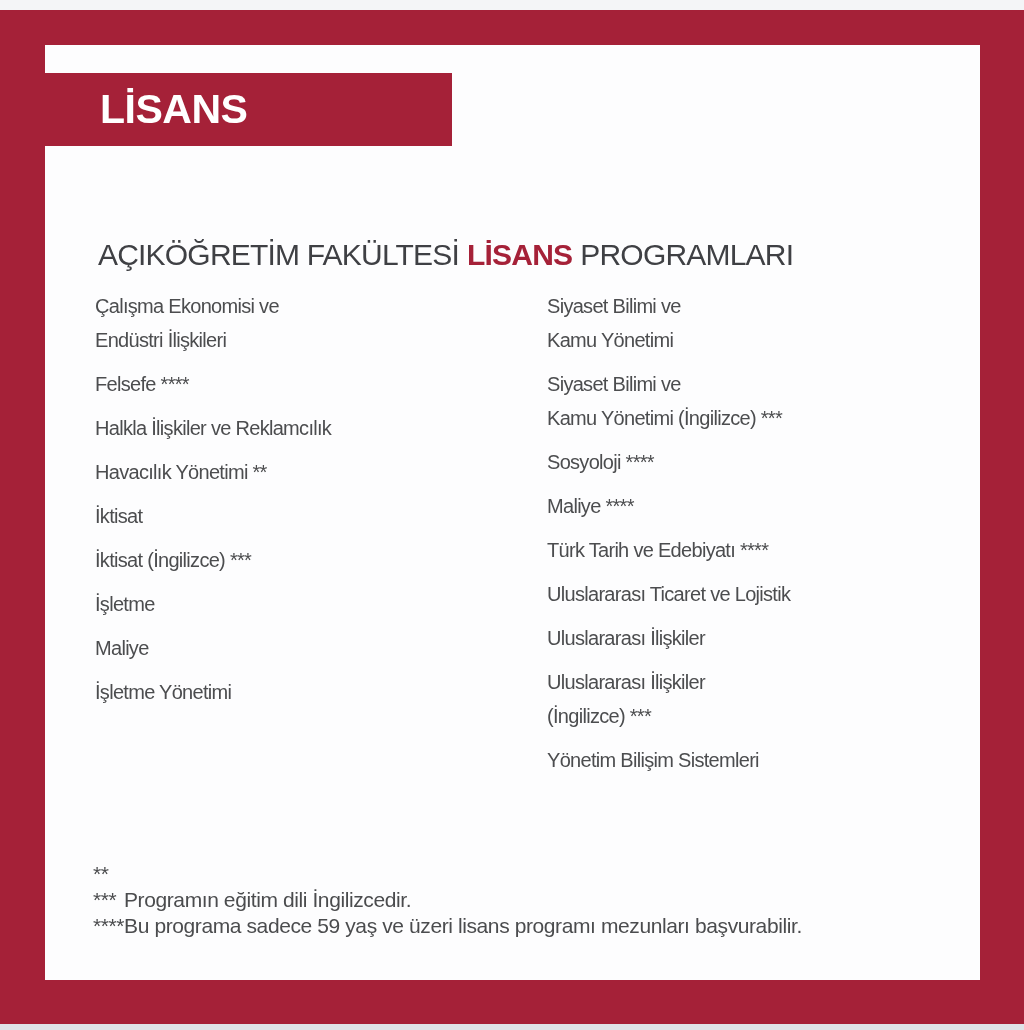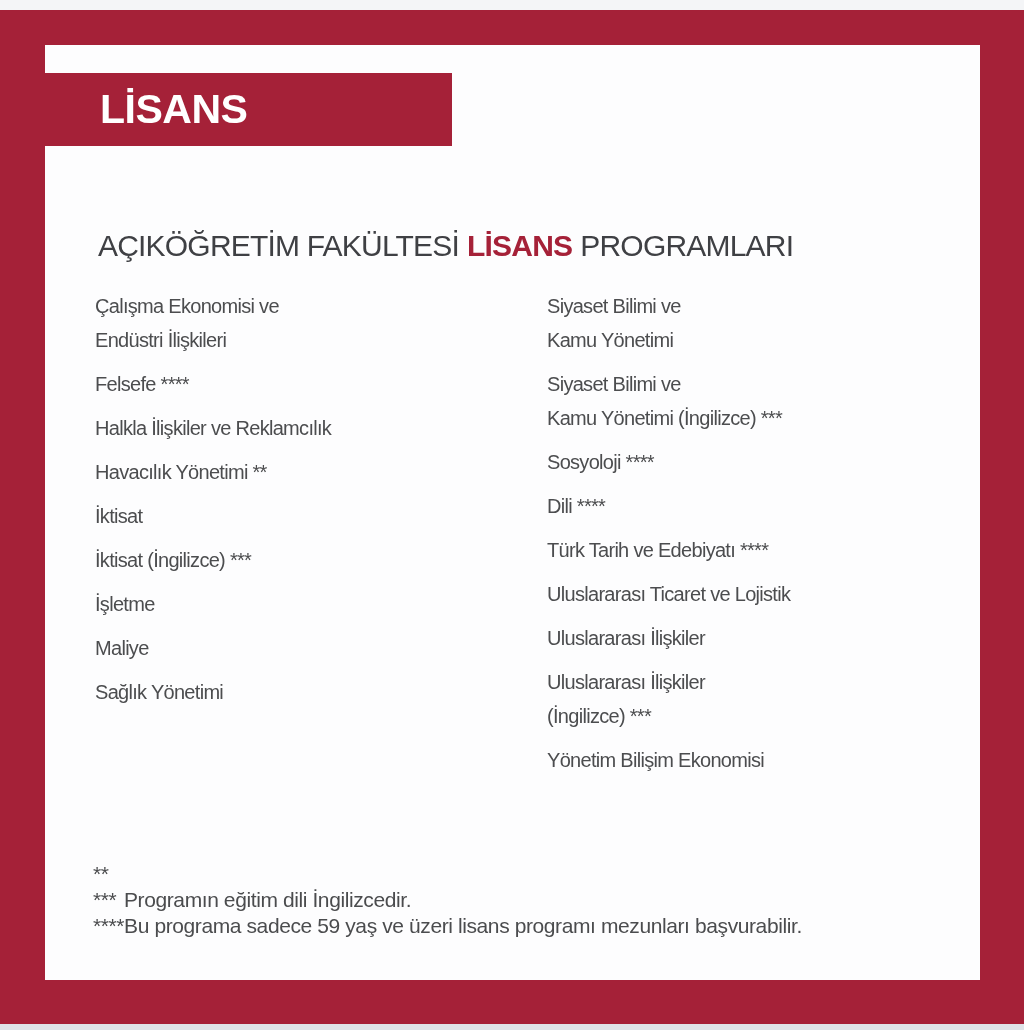--- a/index.html
+++ b/index.html
@@ -28,21 +28,21 @@
     padding-left: 100px;
     box-sizing: border-box;
   }
   .banner-label {
     color: #ffffff;
     font-weight: bold;
     font-size: 41px;
     letter-spacing: -0.5px;
   }
   .title {
-    position: absolute; left: 98px; top: 229px;
+    position: absolute; left: 98px; top: 238px;
     font-size: 30px; line-height: 34px;
     letter-spacing: -0.8px;
     color: #3f4044;
     white-space: nowrap;
   }
   .title .part { margin-right: 8px; }
   .title .part:last-child { margin-right: 0; }
   .title .hl { color: #a52138; font-weight: bold; }
   .col {
     position: absolute; top: 289px;
@@ -88,36 +88,36 @@
 <div class="col col-left">
   <div class="program-item">Çalışma Ekonomisi ve
 Endüstri İlişkileri</div>
   <div class="program-item">Felsefe ****</div>
   <div class="program-item">Halkla İlişkiler ve Reklamcılık</div>
   <div class="program-item">Havacılık Yönetimi **</div>
   <div class="program-item">İktisat</div>
   <div class="program-item">İktisat (İngilizce) ***</div>
   <div class="program-item">İşletme</div>
   <div class="program-item">Maliye</div>
-  <div class="program-item">Sağlık Yönetimi</div>
+  <div class="program-item">İşletme Yönetimi</div>
 </div>
 
 <div class="col col-right">
   <div class="program-item">Siyaset Bilimi ve
 Kamu Yönetimi</div>
   <div class="program-item">Siyaset Bilimi ve
 Kamu Yönetimi (İngilizce) ***</div>
   <div class="program-item">Sosyoloji ****</div>
-  <div class="program-item">Dili ****</div>
+  <div class="program-item">Maliye ****</div>
   <div class="program-item">Türk Tarih ve Edebiyatı ****</div>
   <div class="program-item">Uluslararası Ticaret ve Lojistik</div>
   <div class="program-item">Uluslararası İlişkiler</div>
   <div class="program-item">Uluslararası İlişkiler
 (İngilizce) ***</div>
-  <div class="program-item">Yönetim Bilişim Ekonomisi</div>
+  <div class="program-item">Yönetim Bilişim Sistemleri</div>
 </div>
 
 <div class="footnotes">
   <div class="fn-row">
     <span class="fn-marker">**</span>
   </div>
   <div class="fn-row">
     <span class="fn-marker">***</span>
     <span class="fn-text">Programın eğitim dili İngilizcedir.</span>
   </div>

